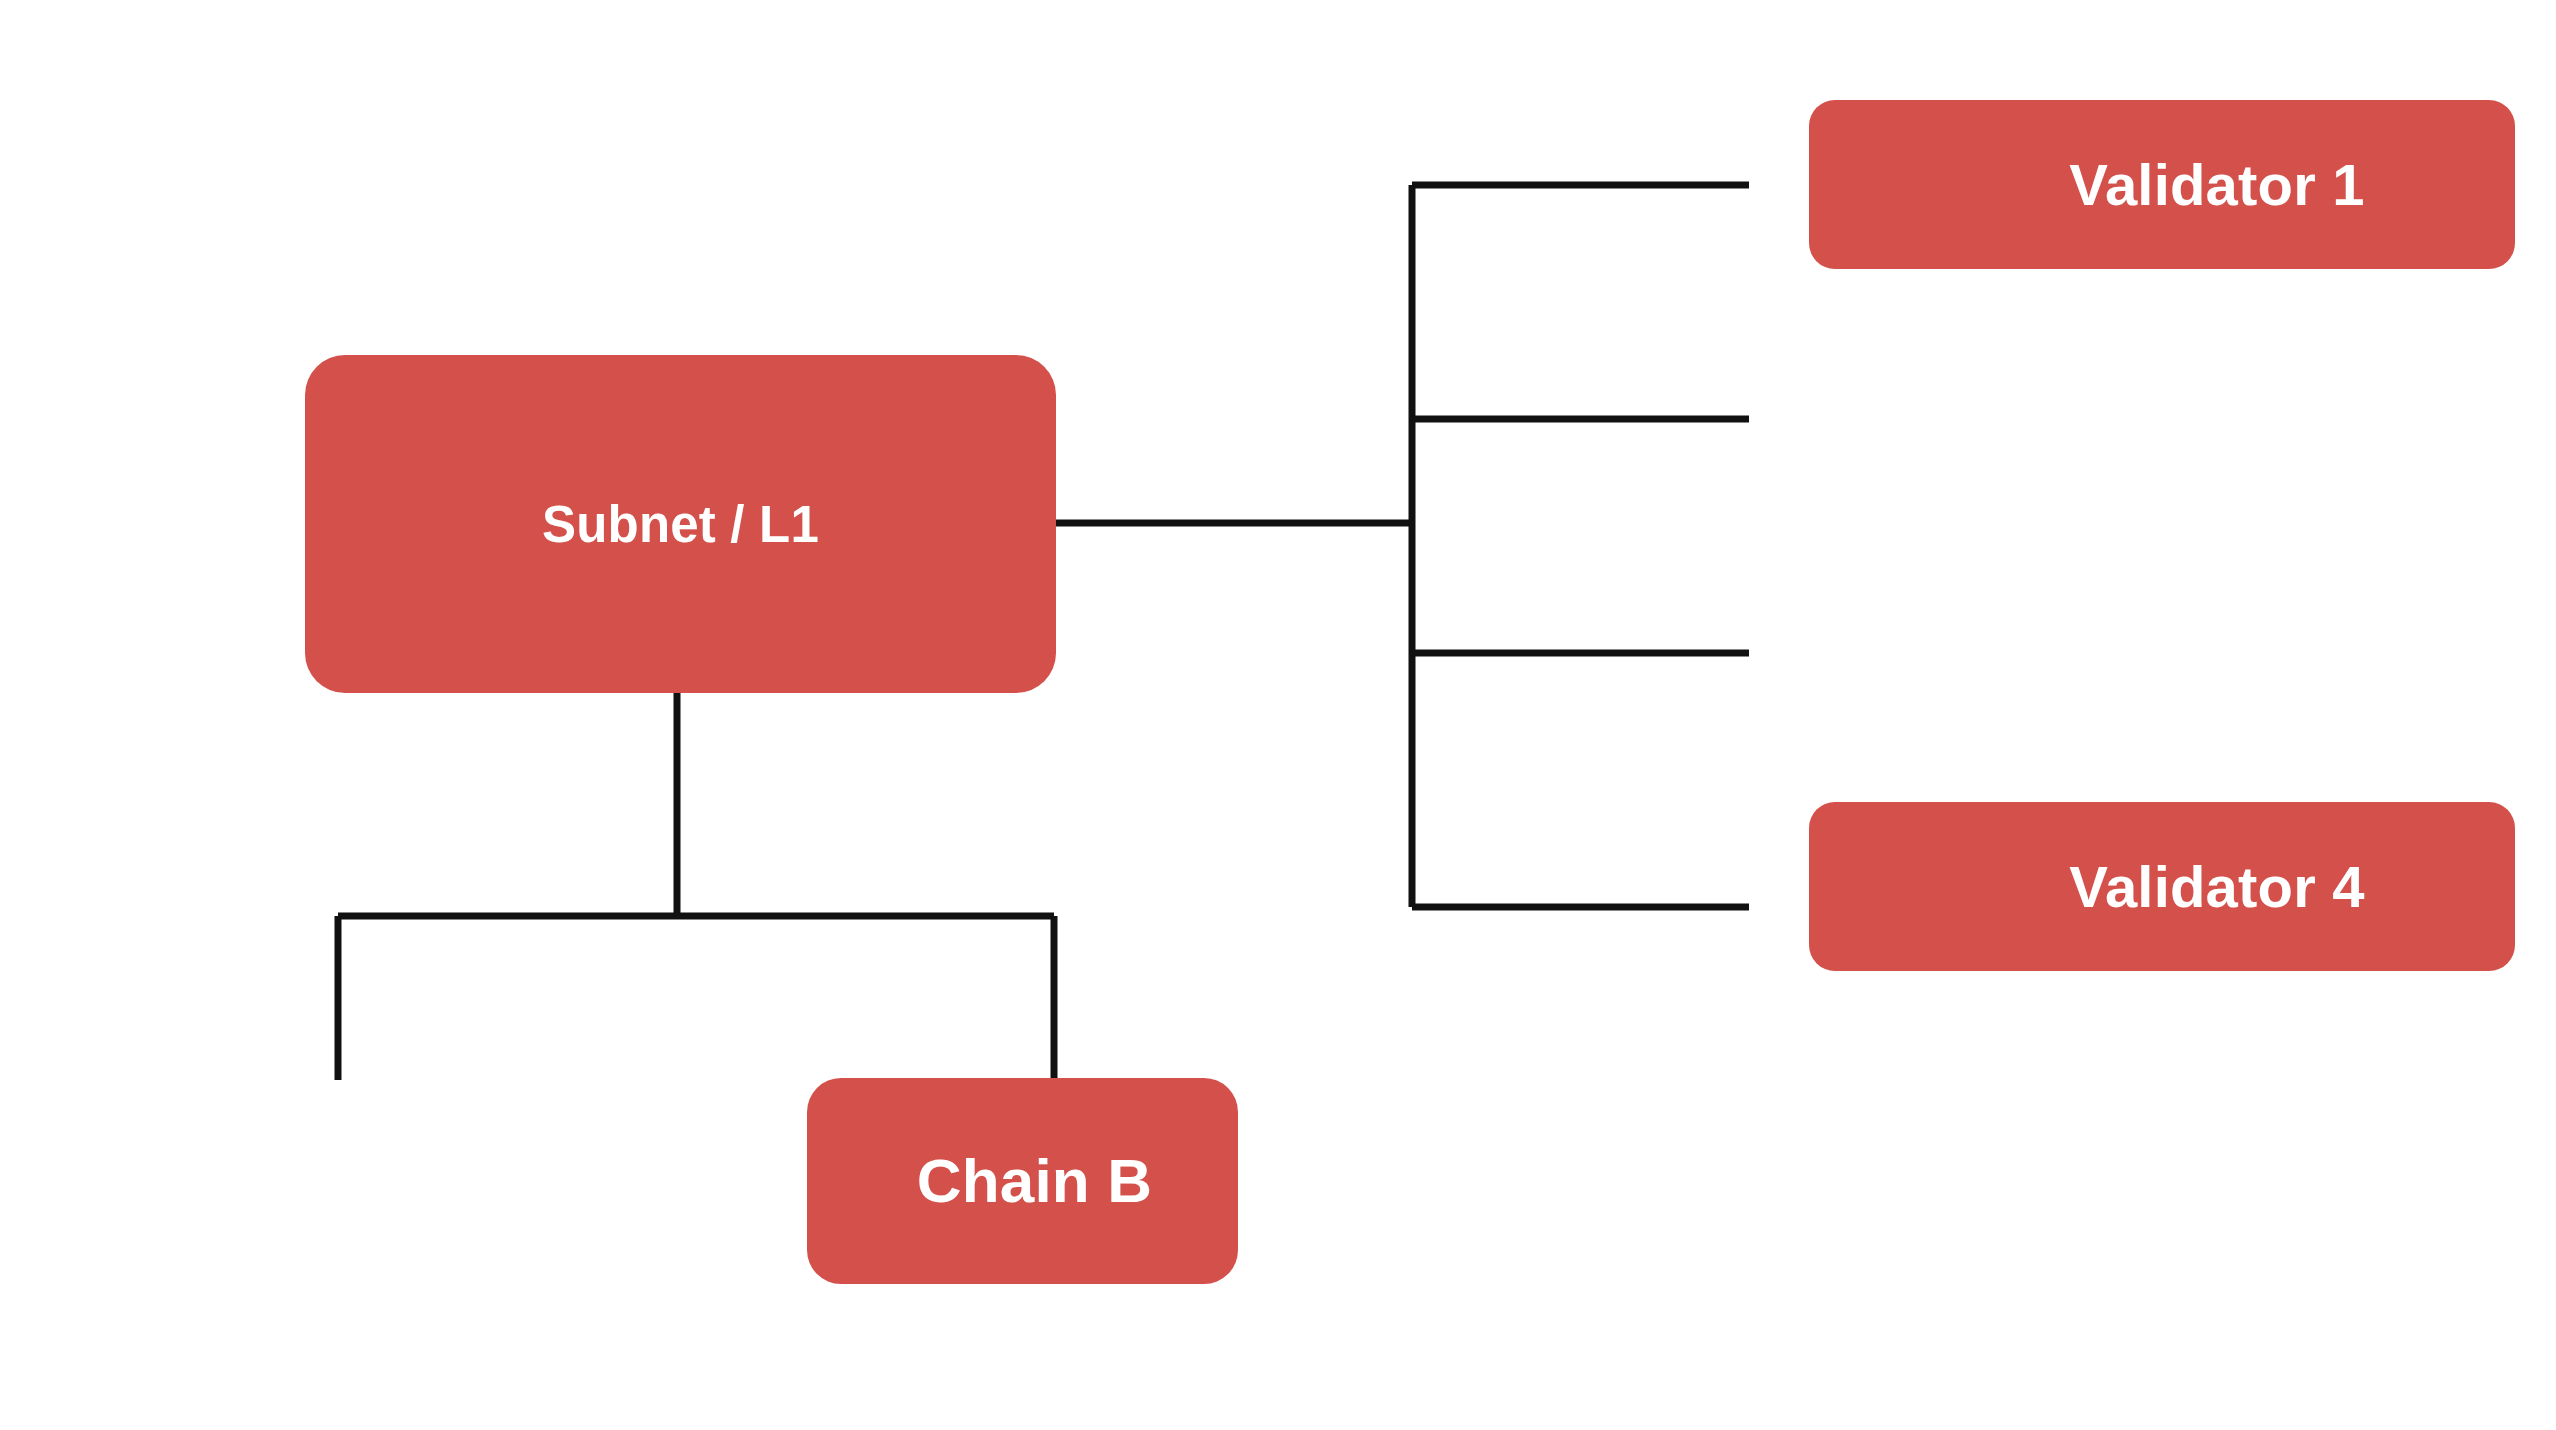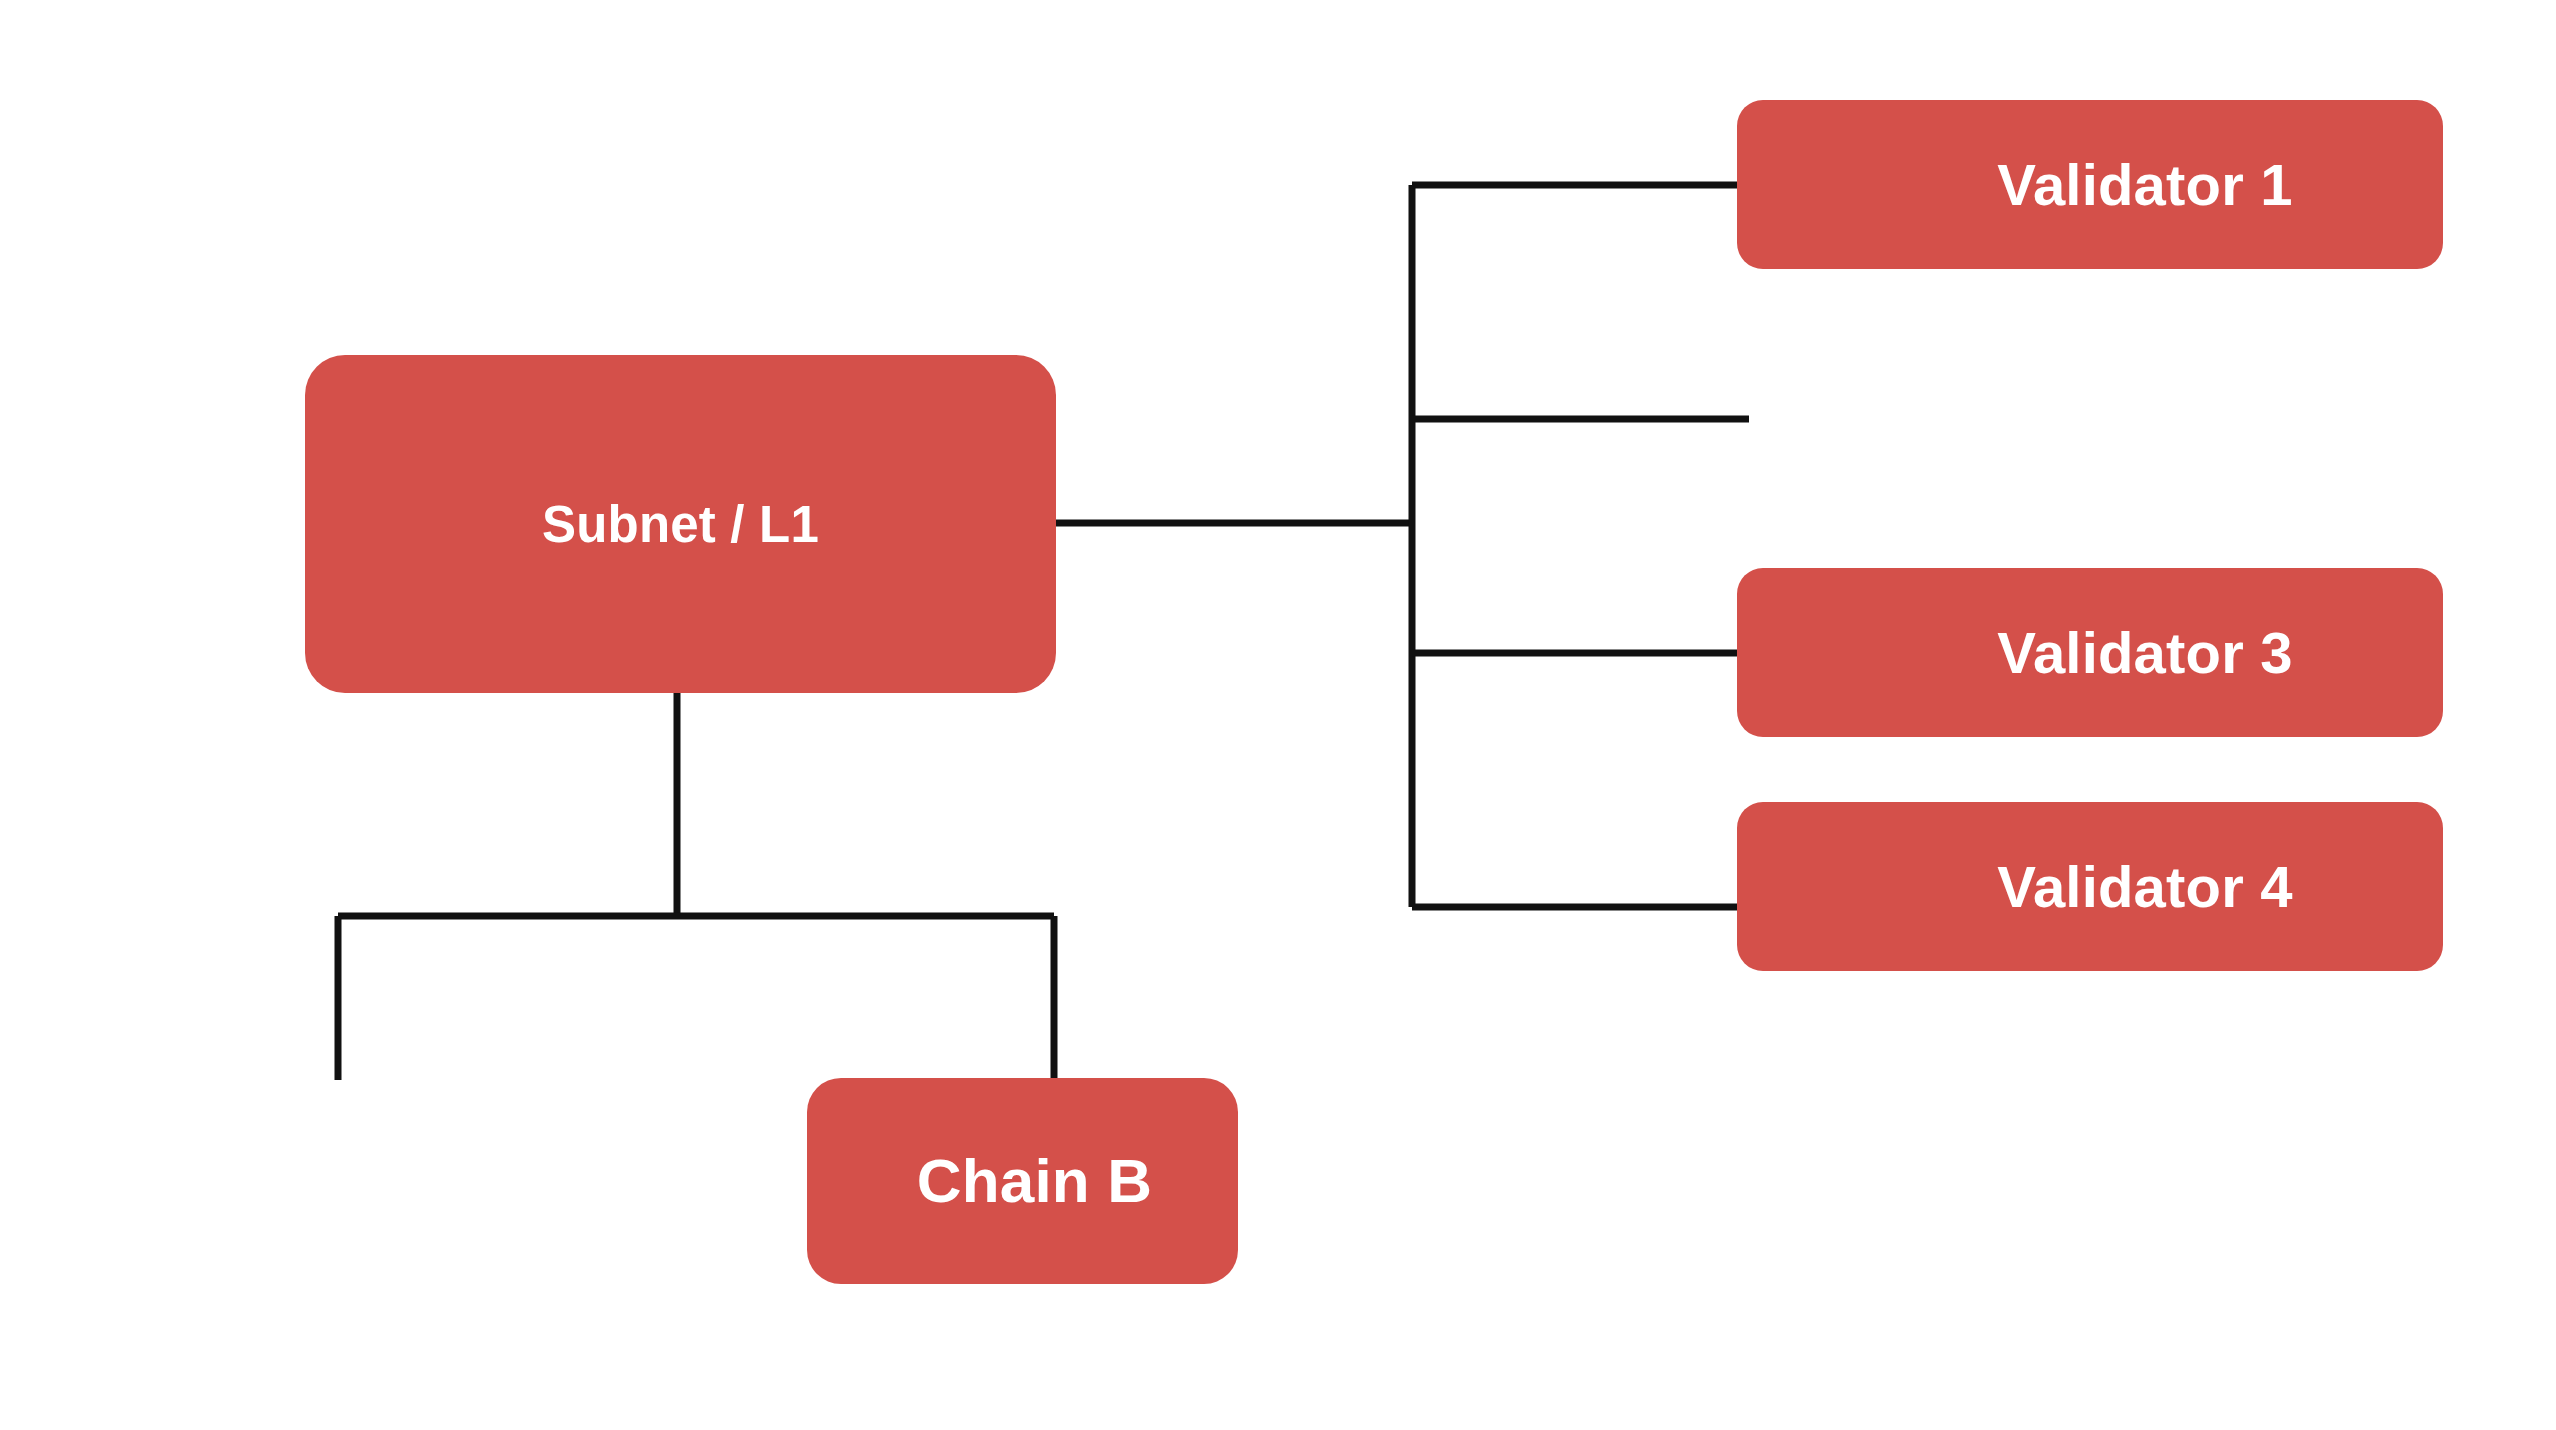--- a/index.html
+++ b/index.html
@@ -51,21 +51,21 @@
     left: 305px;
     top: 355px;
     width: 751px;
     height: 338px;
     border-radius: 40px;
     font-size: 51px;
   }
 
   
   .node-validator {
-    left: 1737px;
+    left: 1809px;
     width: 706px;
     height: 169px;
     font-size: 58px;
     border-radius: 26px;
   }
   #node-validator-1 { top: 100px; }
   #node-validator-2 { top: 334px; }
   #node-validator-3 { top: 568px; }
   #node-validator-4 { top: 802px; }
   .node-validator .node-label {
@@ -107,23 +107,20 @@
     </g>
   </svg>
 
   <div class="node" id="node-subnet">
     <span class="node-label">Subnet / L1</span>
   </div>
 
   <div class="node node-validator" id="node-validator-1">
     <span class="node-label">Validator 1</span>
   </div>
-  <div class="node node-validator" id="node-validator-3">
-    <span class="node-label">Validator 3</span>
-  </div>
   <div class="node node-validator" id="node-validator-4">
     <span class="node-label">Validator 4</span>
   </div>
 
   <div class="node node-chain" id="node-chain-b">
     <span class="node-label">Chain B</span>
   </div>
 
 </div>
 

